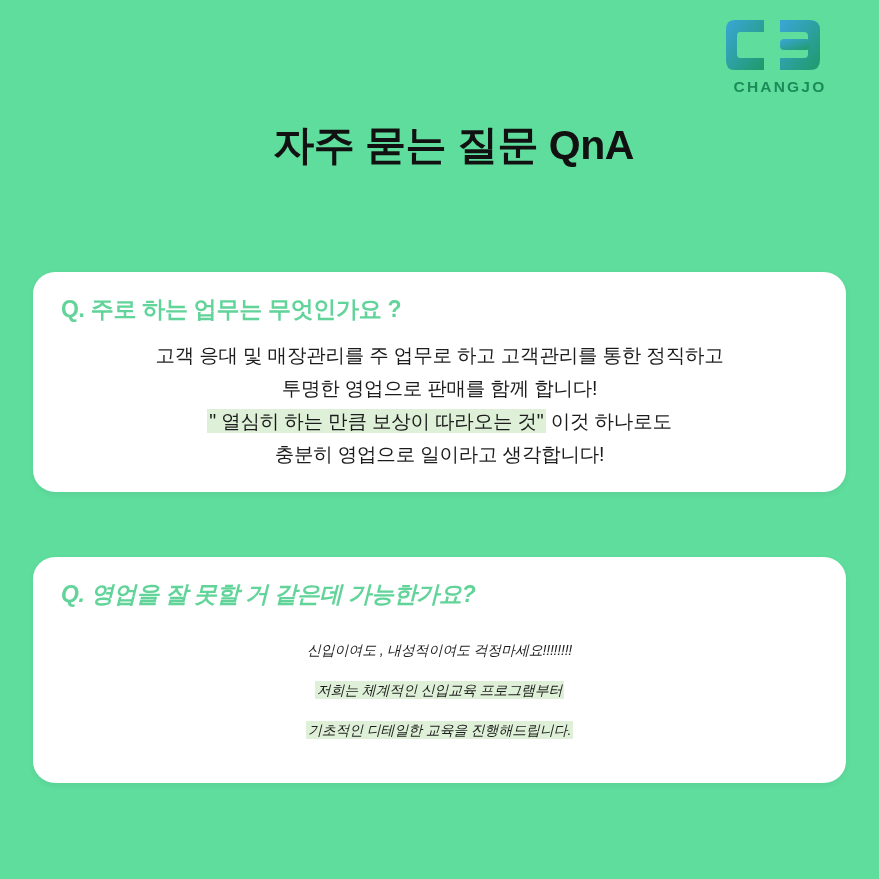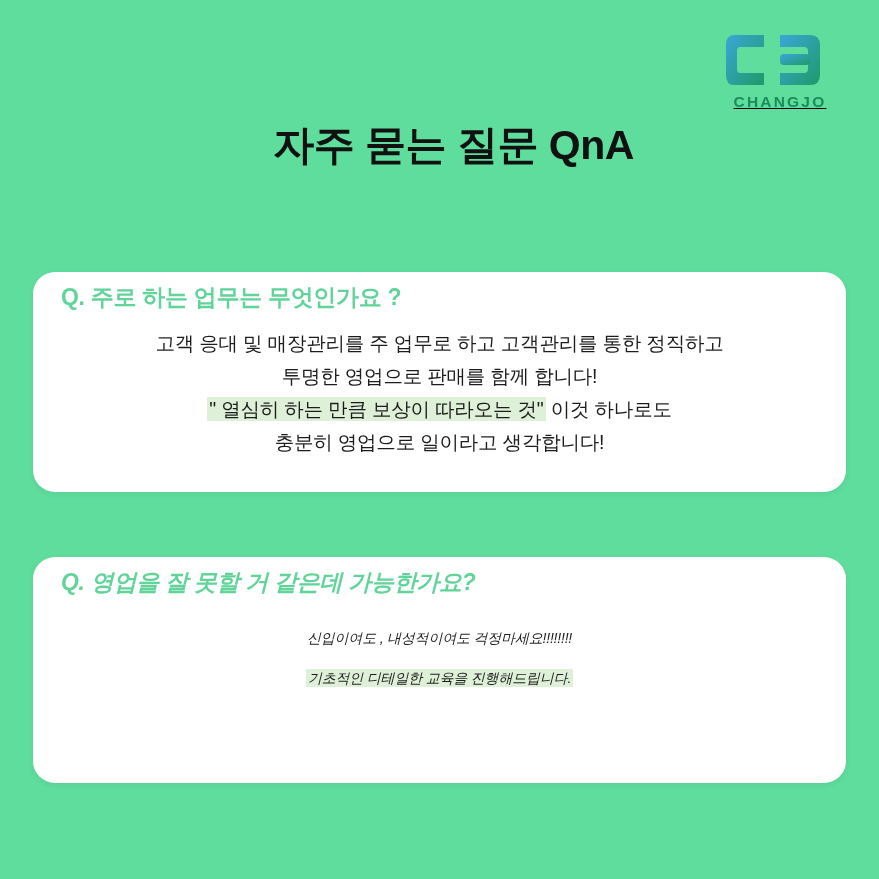--- a/index.html
+++ b/index.html
@@ -11,25 +11,24 @@
     height: 879px;
     background: #5fdd9d;
     font-family: "Liberation Sans", sans-serif;
     overflow: hidden;
     position: relative;
   }
 
   
   .logo-wrap {
     position: absolute;
-    top: 29px;
+    top: 14px;
     right: 34px;
     width: 130px;
     text-align: center;
-    text-decoration: underline;
   }
   .logo-mark {
     width: 112px;
     height: 62px;
     margin: 0 auto;
     display: block;
   }
   .logo-text {
     color: #1b8b5a;
     font-size: 15.5px;
@@ -62,21 +61,21 @@
     box-shadow: 0 2px 6px rgba(0,0,0,0.06);
   }
   .card-1 { top: 272px; height: 220px; }
   .card-2 { top: 557px; height: 226px; font-style: italic; }
 
   .q-line {
     color: #62d49a;
     font-size: 23px;
     font-weight: bold;
     padding-left: 28px;
-    padding-top: 10px;
+    padding-top: 22px;
     letter-spacing: -0.3px;
   }
   .q-prefix {
     color: #62d49a;
     font-weight: bold;
   }
 
   .answer {
     margin-top: 14px;
     text-align: center;
@@ -139,16 +138,19 @@
 <div class="card card-2">
   <div class="q-line">
     <span class="q-prefix">Q.</span>
     <span>영업을 잘 못할 거 같은데 가능한가요?</span>
   </div>
   <div class="answer answer-2">
     <div>
       <span>신입이여도 , 내성적이여도 걱정마세요!!!!!!!!</span>
     </div>
     <div>
+      <span class="hl">저희는 체계적인 신입교육 프로그램부터</span>
+    </div>
+    <div>
       <span class="hl">기초적인 디테일한 교육을 진행해드립니다.</span>
     </div>
   </div>
 </div>
 
 </body></html>

